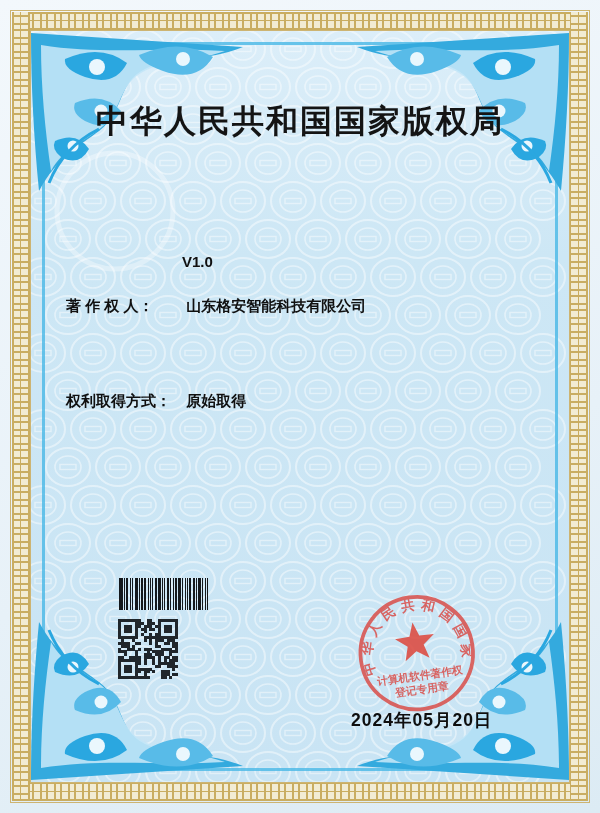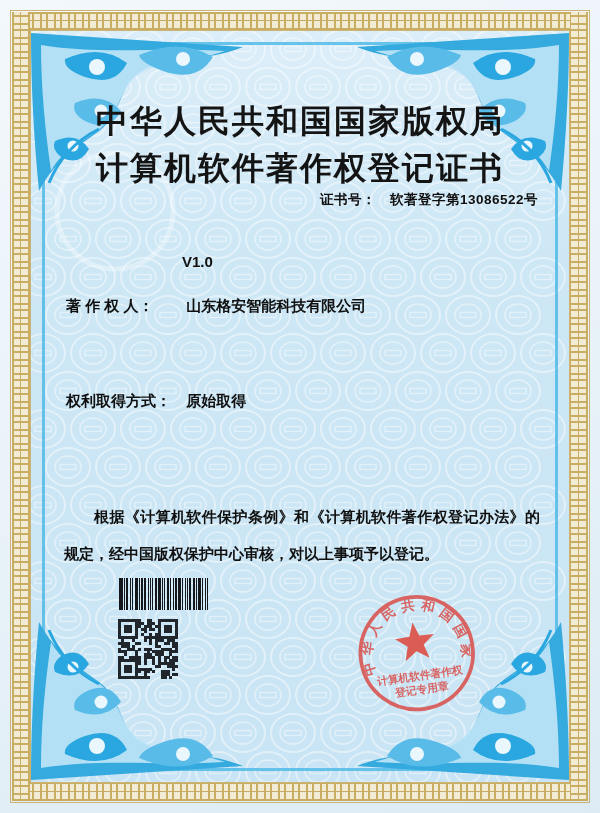--- a/index.html
+++ b/index.html
@@ -1148,38 +1148,33 @@
       <use href="#corner-orn"></use>
     </svg>
   <svg class="corner bl" viewBox="0 0 215 158">
       <use href="#corner-orn"></use>
     </svg>
   <svg class="corner br" viewBox="0 0 215 158">
       <use href="#corner-orn"></use>
     </svg>
 
   <div class="title t1">中华人民共和国国家版权局</div>
-  <div class="title t2">计算机软件著作权登记证书</div>
 
-  <div class="certno">
-    <span class="lbl">证书号：</span><span>软著登字第13086522号</span>
-  </div>
 
   <div class="v2">V1.0</div>
 
   <div class="row r3">
     <span class="label">权利取得方式：</span>
     <span class="value">原始取得</span>
   </div>
   <div class="row r2">
     <span class="label">著 作 权 人：</span>
     <span class="value">山东格安智能科技有限公司</span>
   </div>
 
-  <div class="statement">根据《计算机软件保护条例》和《计算机软件著作权登记办法》的规定，经中国版权保护中心审核，对以上事项予以登记。</div>
 
   <div class="barcode" id="barcode">
       <span style="width: 4px; margin-right: 1px;"></span>
       <span style="width: 1px; margin-right: 1px;"></span>
       <span style="width: 2px; margin-right: 2px;"></span>
       <span style="width: 1px; margin-right: 1px;"></span>
       <span style="width: 1px; margin-right: 2px;"></span>
       <span style="width: 3px; margin-right: 1px;"></span>
       <span style="width: 1px; margin-right: 1px;"></span>
       <span style="width: 2px; margin-right: 1px;"></span>
@@ -1467,14 +1462,15 @@
     <circle cx="80" cy="78" r="60" fill="none" stroke="#d9534f" stroke-width="4"></circle>
     <polygon points="80,45 85.3,59.7 100.9,60.2 88.6,69.8 92.9,84.8 80,76 67.1,84.8 71.4,69.8 59.1,60.2 74.7,59.7" fill="#dd4a40"></polygon>
     <path id="sealArc" d="M 34,94 A 48.2,48.2 0 1 1 126,94" fill="none"></path>
     <text font-size="14.5" fill="#d9534f" font-weight="bold" font-family="Liberation Sans, sans-serif">
       <textPath href="#sealArc" startOffset="0" textLength="236" lengthAdjust="spacing">中华人民共和国国家版权局</textPath>
     </text>
     <text x="80" y="106" text-anchor="middle" font-size="11.5" font-weight="bold" fill="#d9534f" font-family="Liberation Sans, sans-serif">计算机软件著作权</text>
     <text x="80" y="121" text-anchor="middle" font-size="11.5" font-weight="bold" fill="#d9534f" font-family="Liberation Sans, sans-serif">登记专用章</text>
   </svg>
 
+  <div class="date">2024年05月20日</div>
 
 </div>
 
 </body></html>

